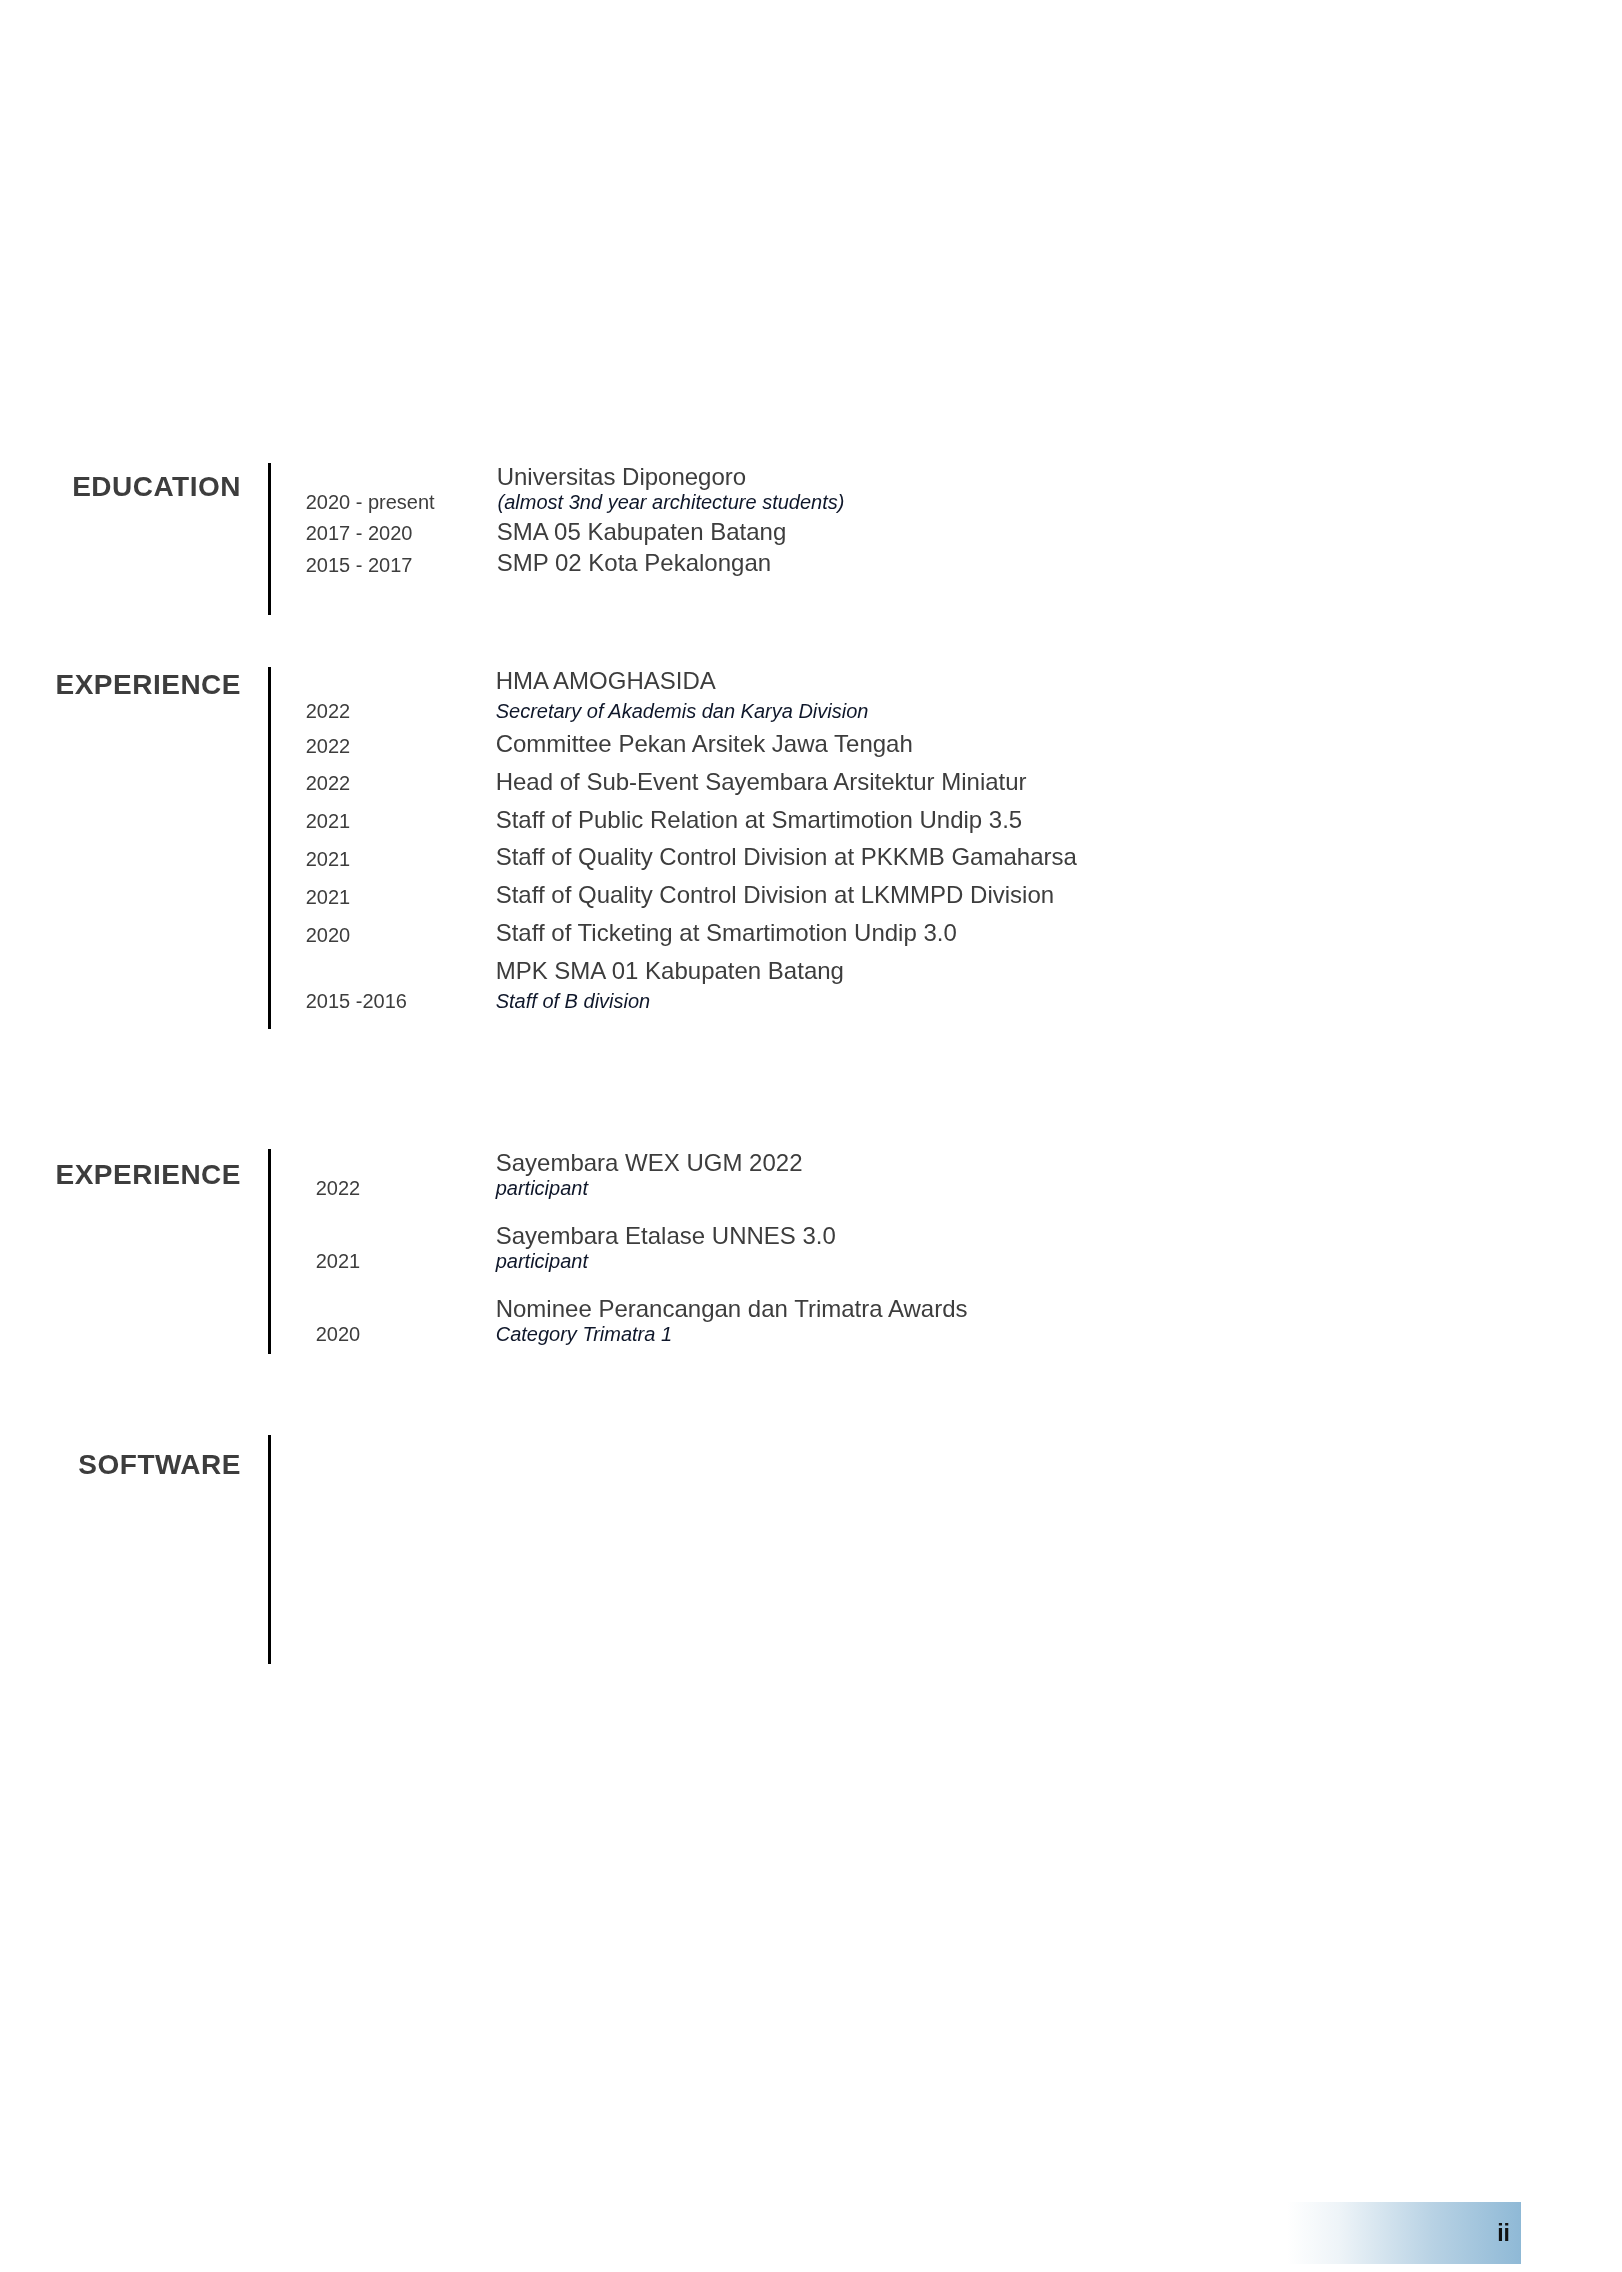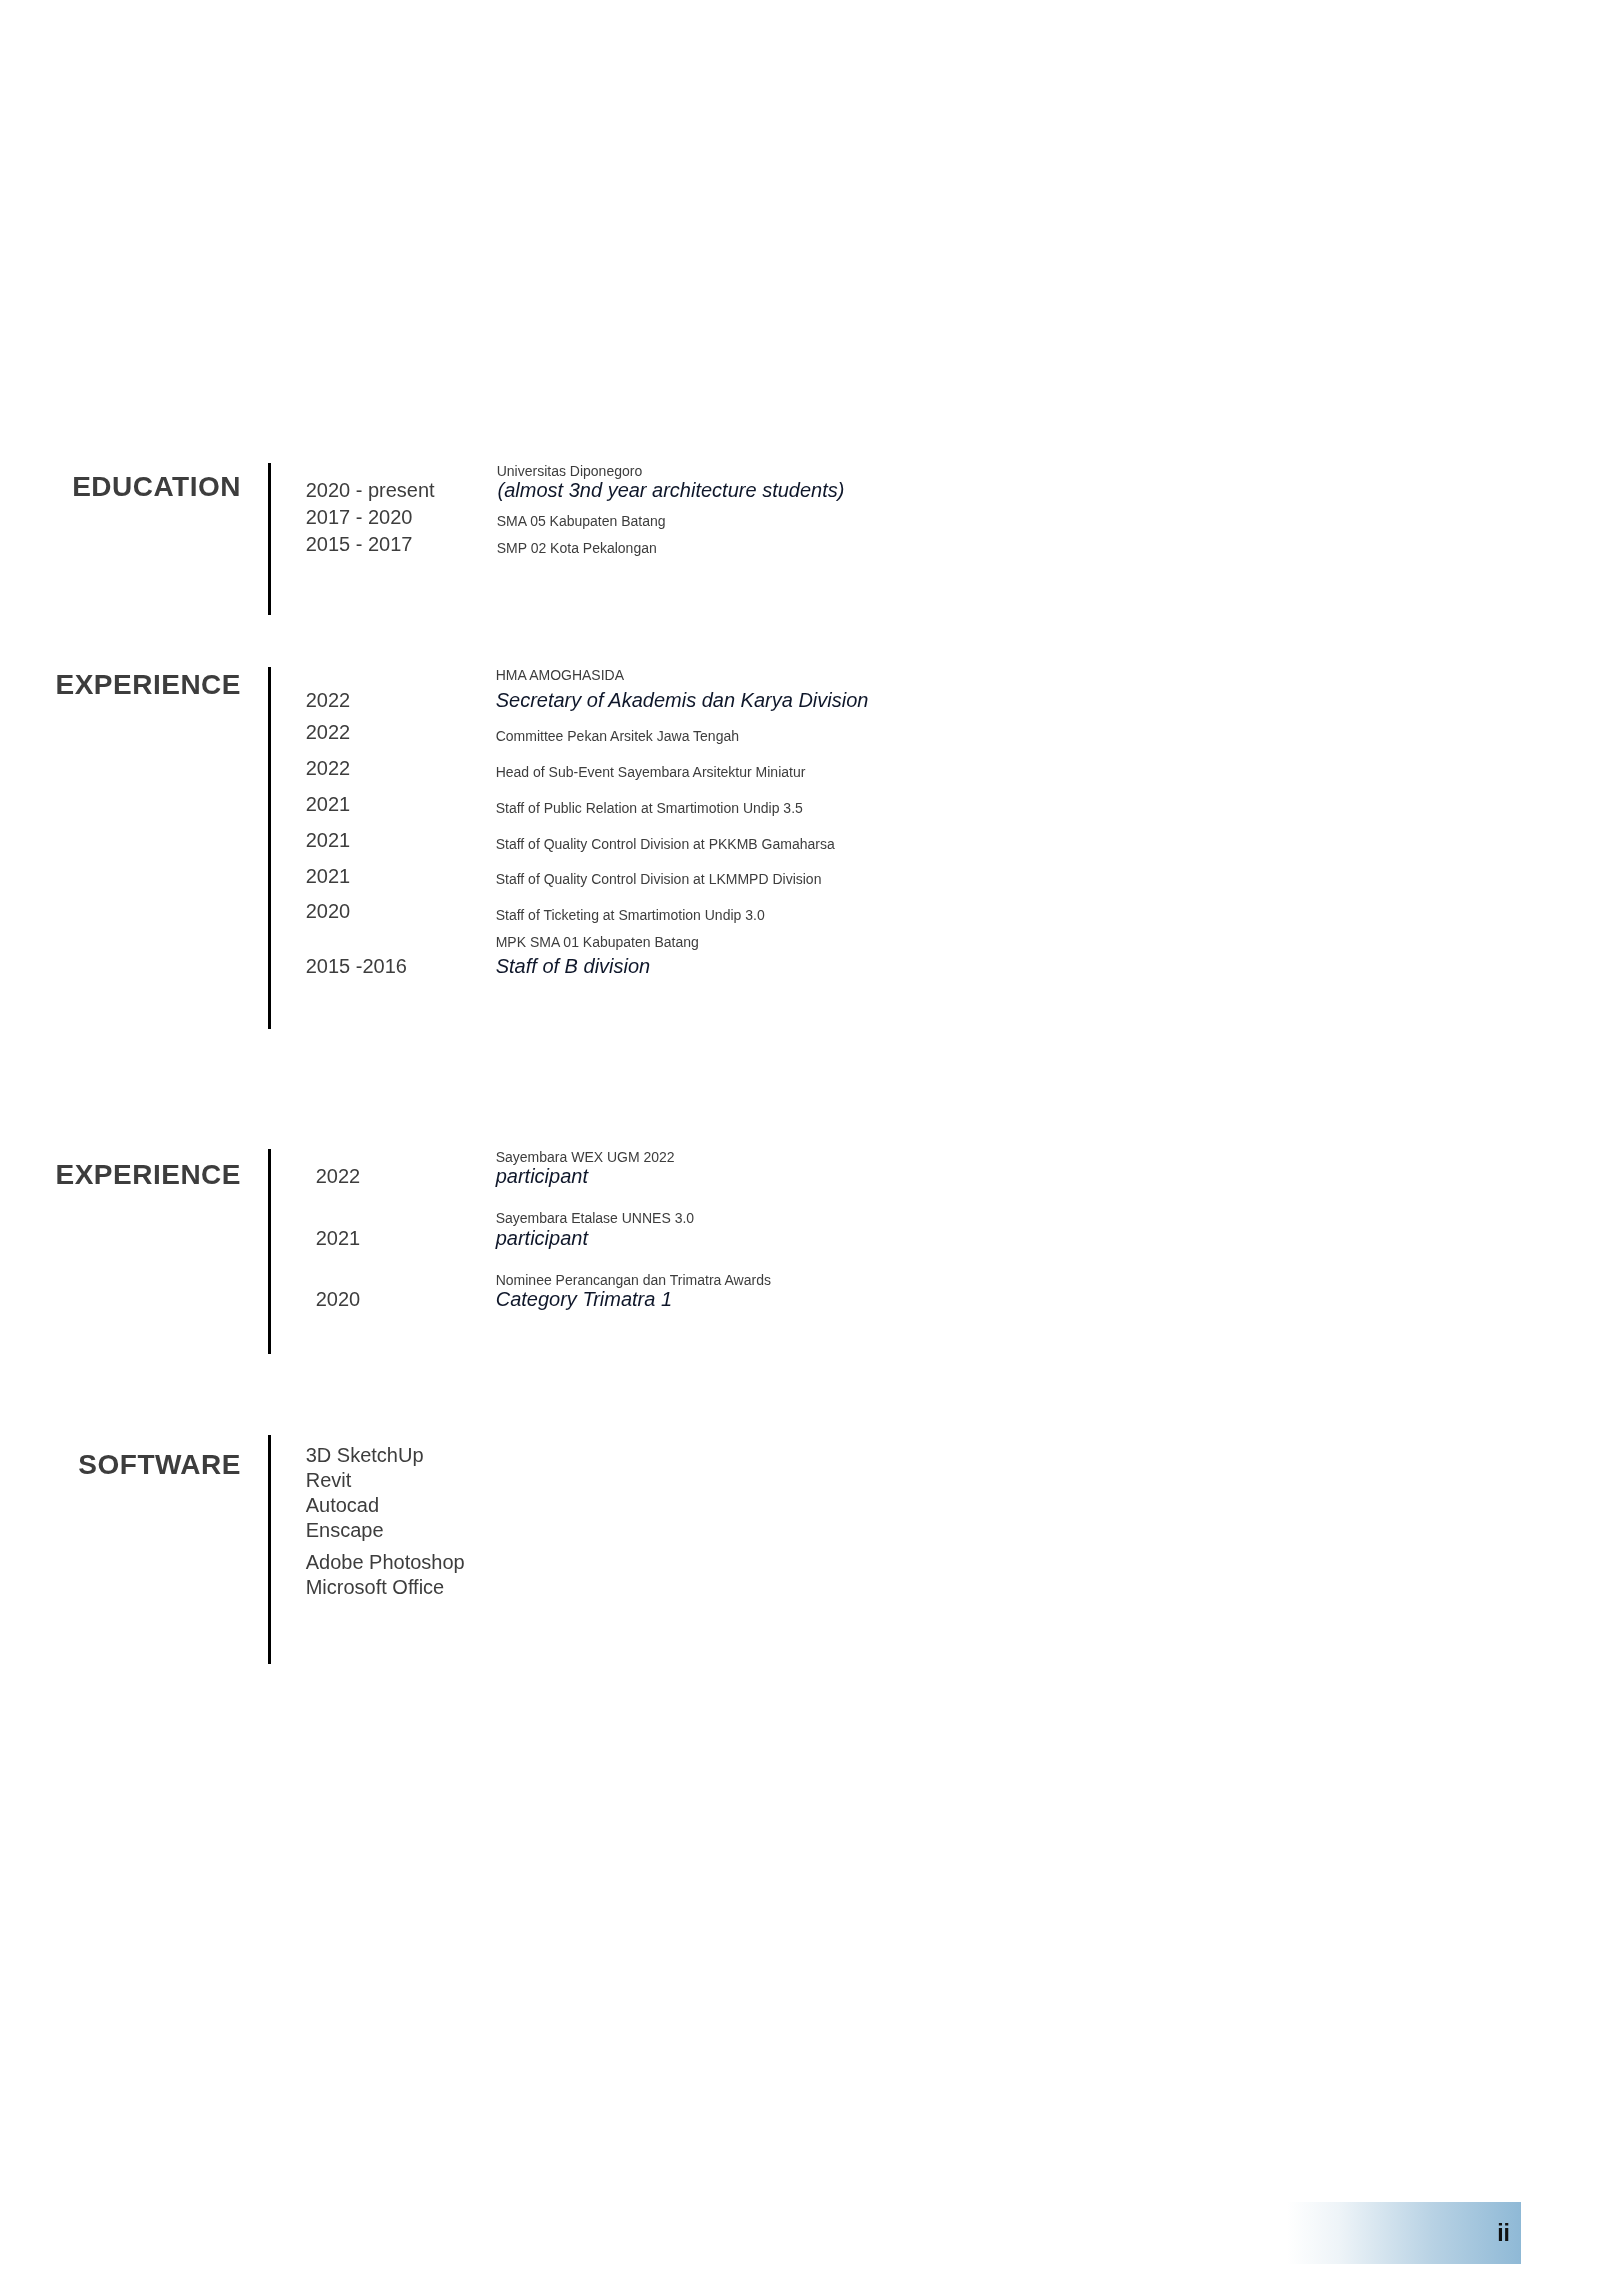--- a/index.html
+++ b/index.html
@@ -54,21 +54,21 @@
     flex: none;
     font-size: 20px;
     color: #3d3d3d;
     line-height: 1.16;
     white-space: nowrap;
   }
   .entry-body {
     flex: none;
   }
   .entry-title {
-    font-size: 14px;
+    font-size: 24px;
     color: #3d3d3d;
     line-height: 1.16;
     white-space: nowrap;
   }
   .entry-sub {
     font-size: 20px;
     font-style: italic;
     color: #0f172a;
     line-height: 1.16;
     white-space: nowrap;
@@ -264,28 +264,20 @@
           <div class="entry-sub">Category  Trimatra 1</div>
         </div>
       </div>
 
     </div>
   </div>
 
   <div class="section" id="section-software">
     <div class="section-heading">SOFTWARE</div>
     <div class="divider"></div>
-    <div class="entries sw-list">
-      <div class="sw-item tight">3D SketchUp</div>
-      <div class="sw-item tight">Revit</div>
-      <div class="sw-item tight">Autocad</div>
-      <div class="sw-item">Enscape</div>
-      <div class="sw-item tight">Adobe Photoshop</div>
-      <div class="sw-item tight">Microsoft Office</div>
-    </div>
   </div>
 
   <div id="page-badge">
     <span class="page-num">ii</span>
   </div>
 
 </div>
 
 
 </body></html>

